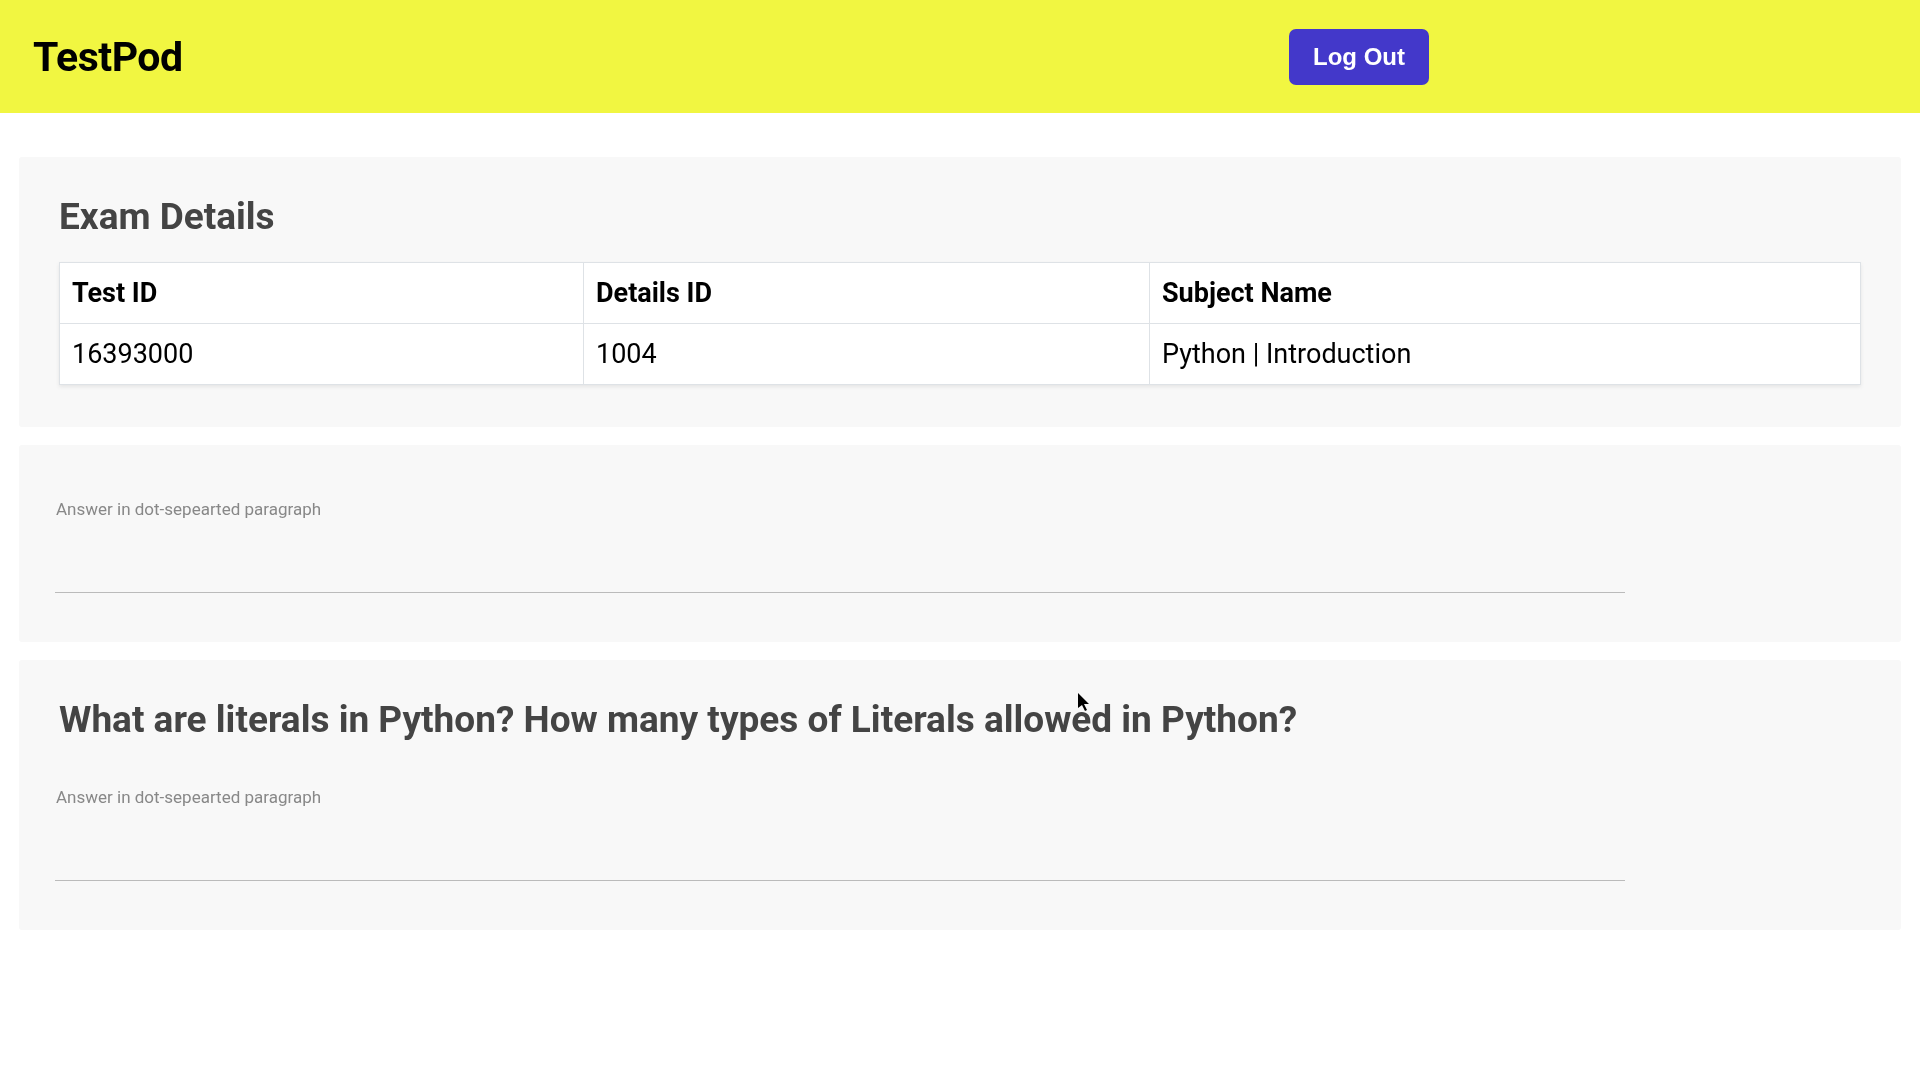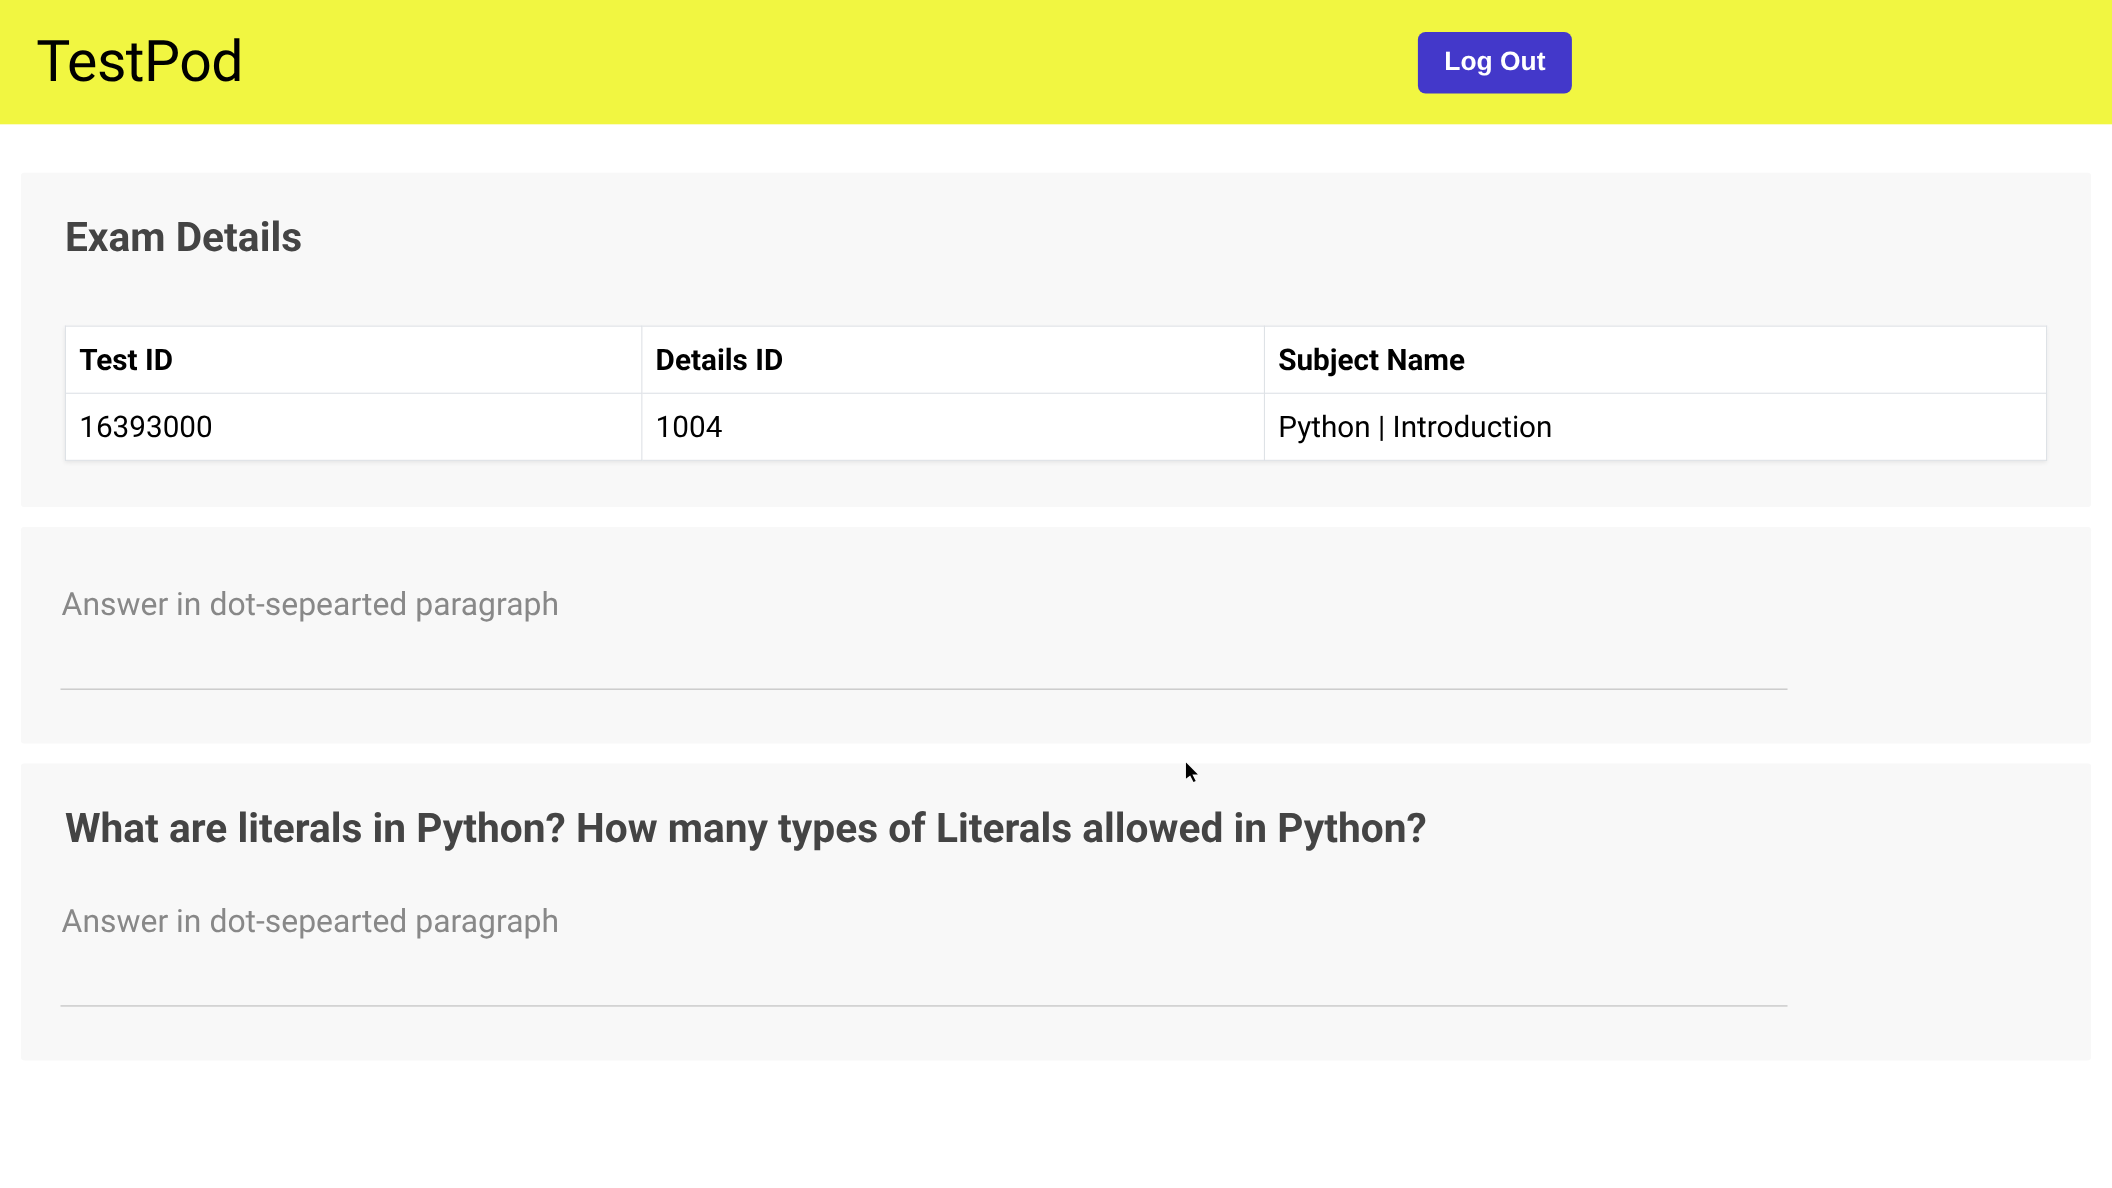--- a/index.html
+++ b/index.html
@@ -16,22 +16,22 @@
     }
     .header {
       background: #f1f641;
       height: 113px;
       display: flex;
       align-items: center;
       justify-content: space-between;
       padding: 0 33px;
     }
     .brand {
-      font-size: 52px;
-      font-weight: 400;
+      font-size: 41px;
+      font-weight: 700;
       color: #000000;
       letter-spacing: -0.5px;
     }
     .logout-btn {
       background: #4338ca;
       color: #ffffff;
       border: none;
       padding: 14px 24px;
       font-size: 24px;
       font-weight: 600;
@@ -45,21 +45,21 @@
     .card {
       background: #f8f8f8;
       border-radius: 3px;
       padding: 38px 40px 42px 40px;
       margin-bottom: 18px;
     }
     .card-title {
       font-size: 37px;
       font-weight: 700;
       color: #444444;
-      margin-bottom: 58px;
+      margin-bottom: 24px;
     }
     .exam-table {
       width: 100%;
       border-collapse: collapse;
       background: #ffffff;
       border: 1px solid #dee2e6;
       box-shadow: 0 2px 4px rgba(0,0,0,0.08);
     }
     .exam-table th,
     .exam-table td {
@@ -94,21 +94,21 @@
     .question-title {
       font-size: 37px;
       font-weight: 700;
       color: #444444;
       margin-bottom: 30px;
     }
     .answer-input {
       width: 1570px;
       border: none;
       background: transparent;
-      font-size: 29px;
+      font-size: 17px;
       color: #444444;
       padding: 16px 1px 12px 1px;
       outline: none;
       border-bottom: 1px solid #bbbbbb;
       resize: none;
       height: 110px;
       font-family: inherit;
       margin-left: -4px;
     }
     .answer-input::placeholder {

